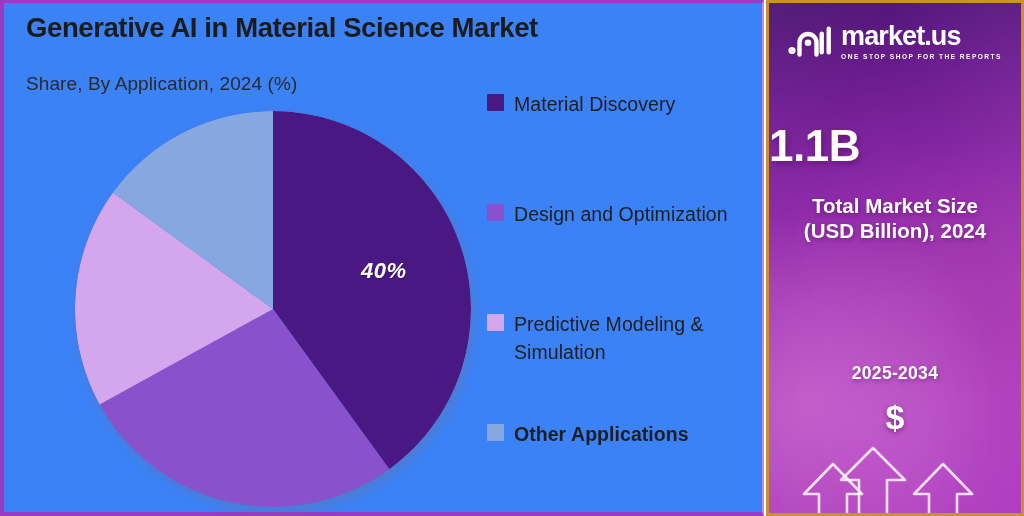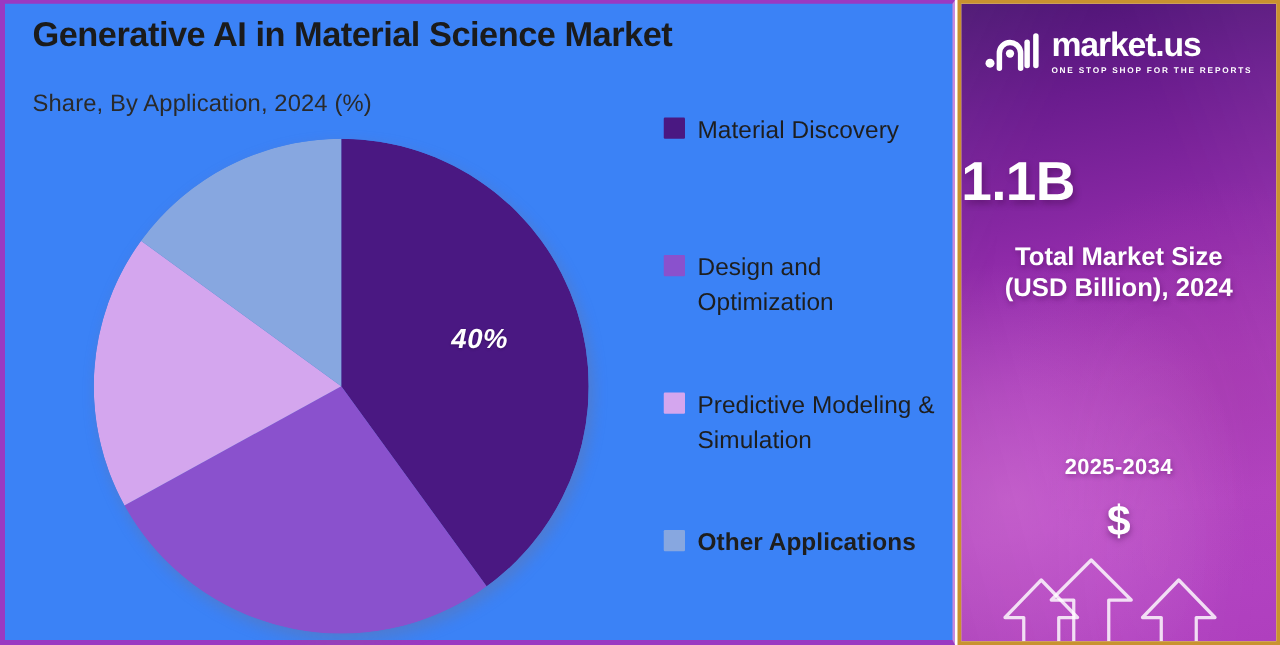--- a/index.html
+++ b/index.html
@@ -97,21 +97,20 @@
     position: absolute;
     left: 483px;
     top: 88px;
     width: 275px;
   }
   .legend-item {
     position: absolute;
     display: flex;
     align-items: flex-start;
     gap: 10px;
-    margin-left: 44px;
   }
   .legend-swatch {
     width: 17px;
     height: 17px;
     flex: 0 0 17px;
     margin-top: 3px;
     border-radius: 1px;
   }
   .legend-label {
     font-size: 19.5px;

